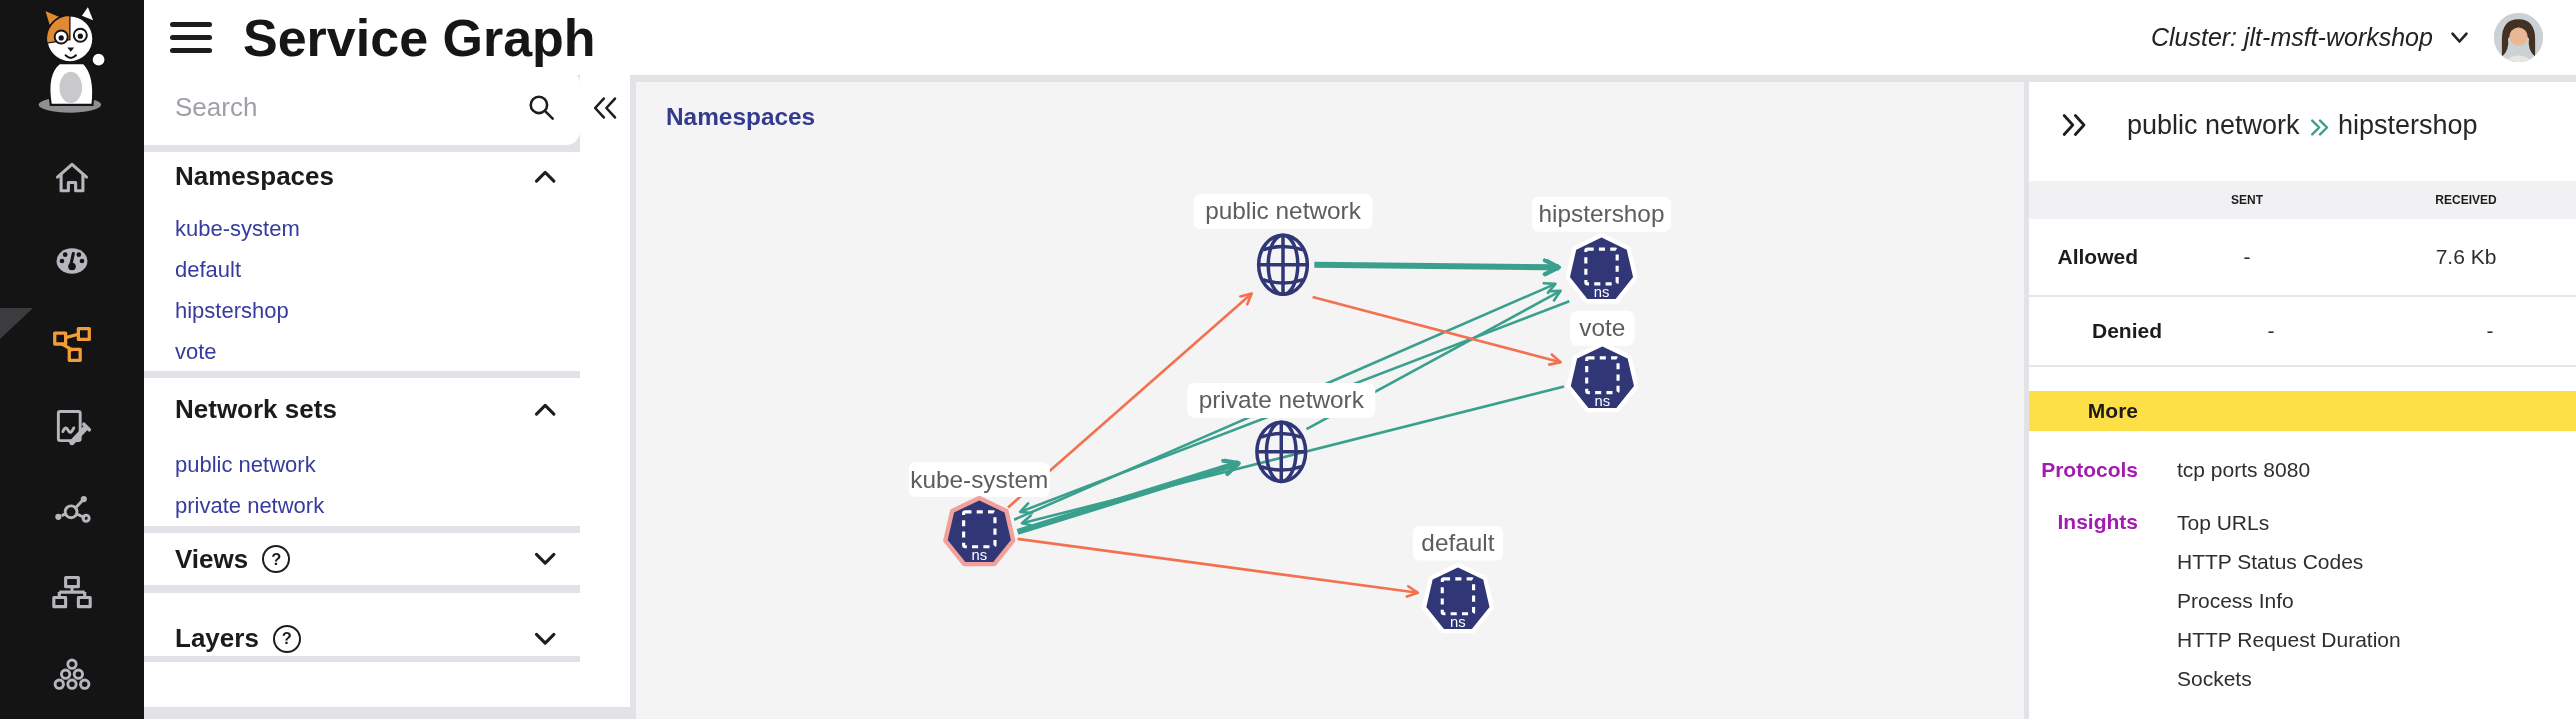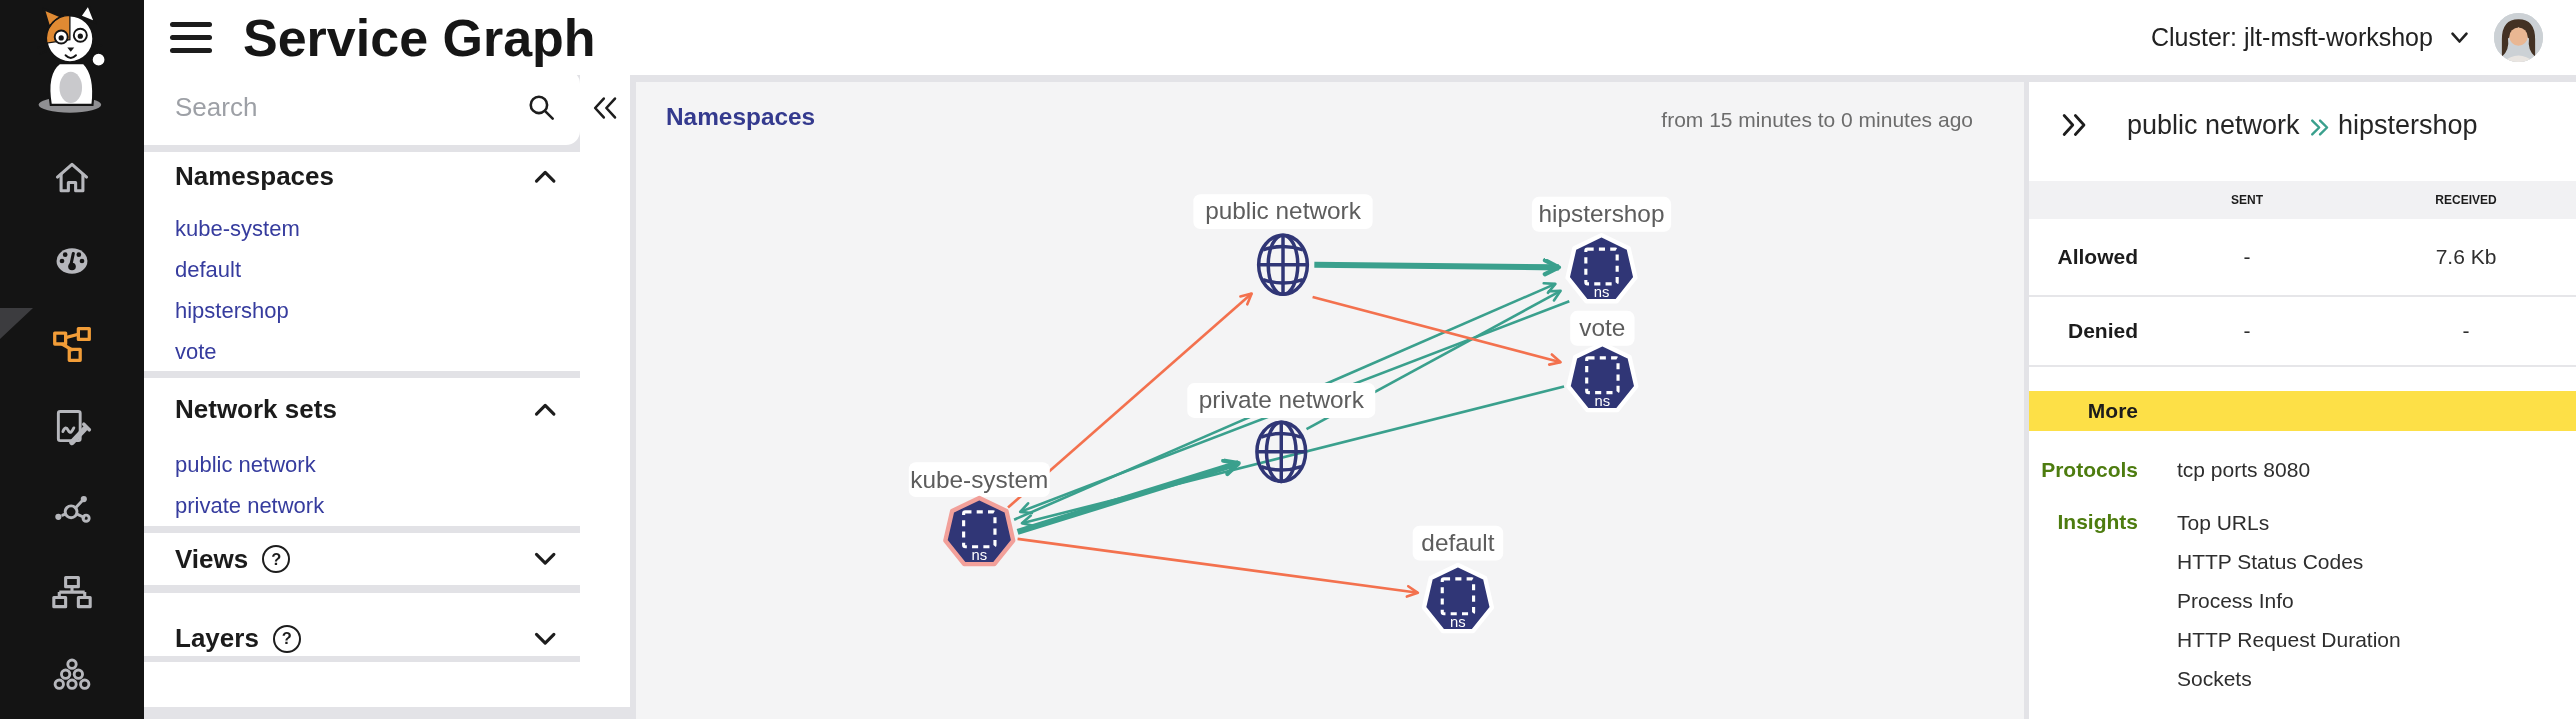--- a/index.html
+++ b/index.html
@@ -14,21 +14,21 @@
            border-left:33px solid #3c3c3f; border-bottom:31px solid transparent; }
   .rail-icons { position:absolute; left:0; top:153px; width:144px; display:flex; flex-direction:column; align-items:center; }
   .rail-btn { width:49px; height:49px; margin-bottom:34px; display:flex; align-items:center; justify-content:center; cursor:pointer; }
 
   
   .topbar { position:absolute; left:144px; top:0; width:2432px; height:75px; background:#ffffff;
             display:flex; align-items:center; z-index:4; }
   .hamburger { margin-left:26px; width:45px; height:31px; display:flex; flex-direction:column; justify-content:space-between; cursor:pointer; }
   .hamburger span { display:block; width:42px; height:4.8px; background:#1c1c1c; border-radius:2.6px; }
   .page-title { margin-left:28px; font-size:52px; font-weight:700; color:#161616; letter-spacing:0; }
-  .topbar-right { margin-left:auto; margin-right:33px; display:flex; gap:24.4px; }
+  .topbar-right { margin-left:auto; margin-right:33px; display:flex; gap:24.4px;font-style:italic; }
   .cluster-select { display:flex; align-items:center; gap:15.7px; cursor:pointer; }
   .cluster-label { font-size:25px; color:#222; }
   .avatar { width:49px; height:49px; border-radius:50%; overflow:hidden; cursor:pointer; background:#cfd3d6; }
 
   
   .sidebar { position:absolute; left:144px; top:70px; width:486px; height:637px; background:#e2e2e6; }
   .gutter { position:absolute; left:436px; top:0; width:50px; height:637px; background:#ffffff; }
   .collapse-btn { position:absolute; left:440px; top:19px; width:42px; height:38px; display:flex;
                   align-items:center; justify-content:center; cursor:pointer; background:#fff; }
   .card { position:absolute; left:0; width:436px; background:#ffffff; }
@@ -59,26 +59,26 @@
   
   .rightpanel { position:absolute; left:2029px; top:82px; width:547px; height:637px; background:#ffffff; }
   .panel-header { height:99px; display:flex; align-items:center; padding:0 0 12.2px 30px; }
   .panel-expand { display:flex; align-items:center; cursor:pointer; margin-right:37px; }
   .bc-text { font-size:27px; color:#262626; font-weight:500; }
   .bc-sep { display:flex; align-items:center; margin:0 7px; position:relative; top:1.7px; }
   .grid { display:grid; grid-template-columns:109px 218px 220px; align-items:center; }
   .thead { height:38px; background:#f1f1f3; }
   .th { font-size:12px; font-weight:700; color:#1c1c1c; text-align:center; }
   .row-allowed { height:78px; border-bottom:2.6px solid #e6e6e9; }
-  .row-denied  { height:70px; border-bottom:2.6px solid #e6e6e9; }
+  .row-denied  { height:70px; border-bottom:2.6px solid #e6e6e9;padding-left:24px; }
   .rlabel { font-size:21px; font-weight:700; color:#1c1c1c; text-align:right; }
   .rval { font-size:21px; color:#2e2e2e; text-align:center; }
   .more-band { height:40px; background:#fde047; margin-top:24.4px; }
   .kv { margin-top:21px; display:grid; grid-template-columns:109px 1fr; align-items:start; }
-  .kv-label { font-size:21px; font-weight:700; color:#4d7c0f; text-align:right; line-height:38px; }
+  .kv-label { font-size:21px; font-weight:700; color:#a21caf; text-align:right; line-height:38px; }
   .kv-value { padding-left:39px; font-size:21px; color:#2e2e2e; line-height:38px; }
   .kv-protocols { line-height:35px; }
   .kv-protocols .kv-label, .kv-protocols .kv-value { line-height:35px; }
   .insights-list div { line-height:39px; }
 
   svg text { font-family:"Liberation Sans","DejaVu Sans",sans-serif; }
 </style>
 </head>
 <body>
 
@@ -271,21 +271,20 @@
             </svg>
         </span>
       </div>
     </div>
 
     <div class="card card-filler"></div>
   </nav>
 
   <main class="canvas">
     <span class="canvas-label">Namespaces</span>
-    <span class="time-range">from 15 minutes to 0 minutes ago</span>
 
     <svg class="graph-svg" width="1388" height="637" viewBox="0 0 1594 732">
       <defs>
         <marker id="ah-teal" markerUnits="userSpaceOnUse" markerWidth="22" markerHeight="22" refX="15" refY="8" orient="auto">
           <path d="M3 2 L15 8 L3 14" fill="none" stroke="#3aa08d" stroke-width="3" stroke-linecap="round" stroke-linejoin="round"></path>
         </marker>
         <marker id="ah-teal-big" markerUnits="userSpaceOnUse" markerWidth="28" markerHeight="28" refX="20" refY="10" orient="auto">
           <path d="M4 2 L20 10 L4 18" fill="none" stroke="#3aa08d" stroke-width="5" stroke-linecap="round" stroke-linejoin="round"></path>
         </marker>
         <marker id="ah-orange" markerUnits="userSpaceOnUse" markerWidth="22" markerHeight="22" refX="15" refY="8" orient="auto">

